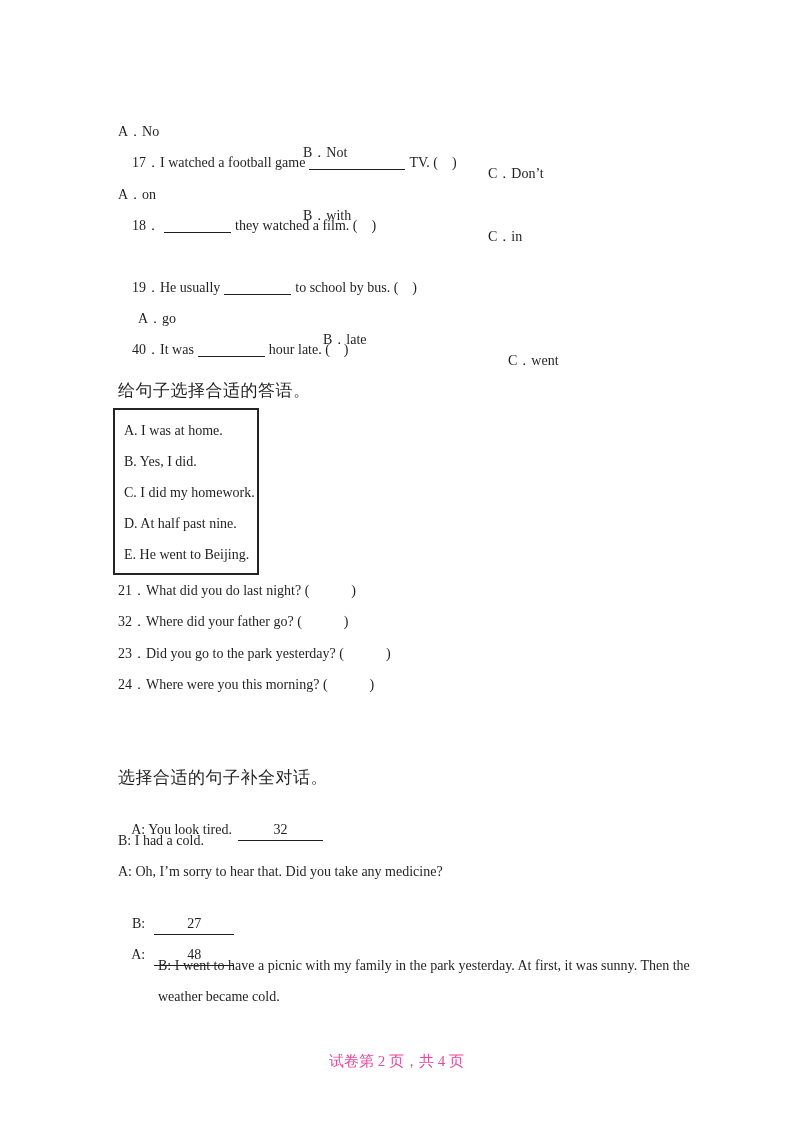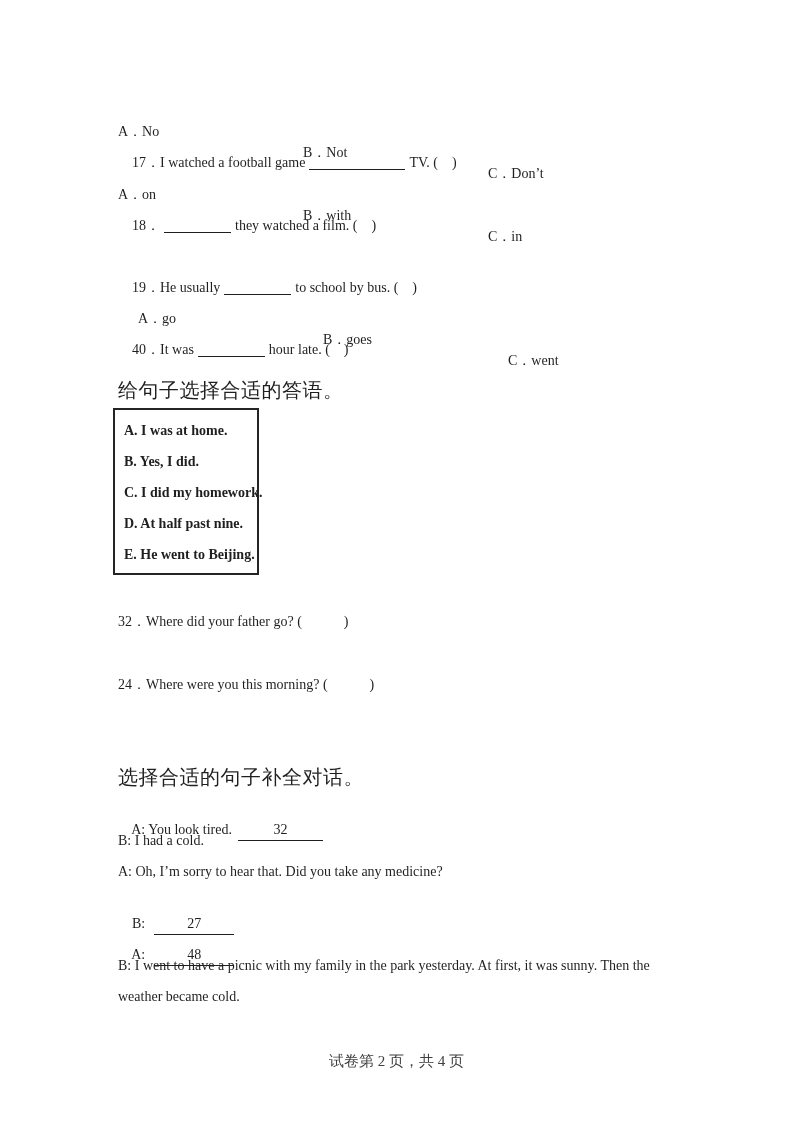--- a/index.html
+++ b/index.html
@@ -9,45 +9,45 @@
     overflow:hidden;
   }
   .line {
     position:absolute; left:118px; height:21px; line-height:21px;
     font-size:14px; white-space:pre;
   }
   .optrow span { position:absolute; white-space:pre; }
   .opt-a { left:0; }
   .opt-b { left:185px; }
   .opt-c { left:370px; }
-  .cn { font-size:20px; letter-spacing:0.5px; }
+  .cn { font-size:17px; letter-spacing:0.5px; }
   .blank {
     display:inline-block; border-bottom:1px solid #1f1f1f;
     height:13px; vertical-align:-3px; margin:0 4px;
   }
   .blank-lg { width:96px; }
   .blank-sm { width:67px; }
   .numblank {
     display:inline-block; width:85px; margin-left:6px;
     border-bottom:1px solid #1f1f1f; text-align:center;
   }
   .numblank.w80 { width:80px; margin-left:9px; }
   .answer-box {
     position:absolute; left:113px; top:408px; width:146px; height:167px;
-    box-sizing:border-box; border:2px solid #242424; padding:5px 0 0 9px;font-weight:bold;
+    box-sizing:border-box; border:2px solid #242424; padding:5px 0 0 9px;
   }
   .answer-box .item {
     height:31px; line-height:31px; font-size:14px; white-space:pre;
   }
   .para {
-    width:566px; height:auto; line-height:31.4px; white-space:normal;
+    width:566px; height:auto; line-height:31.4px; white-space:normal;margin-left:40px;
   }
   .footer {
     position:absolute; left:0; top:1052px; width:793px; height:21px;
-    text-align:center; font-size:15px; color:#404040; white-space:pre;
+    text-align:center; font-size:15px; color:#ec4899; white-space:pre;
   }
 </style>
 </head>
 <body>
 
 <div class="page">
 
   <div class="line optrow" style="top:100px; right:40px;">
     <span class="opt-a">A．No</span>
     <span class="opt-b">B．Not</span>
@@ -65,39 +65,41 @@
 
   <div class="line" style="top:194px;">
     <span>18．</span><span class="blank blank-sm"></span><span>they watched a film. (    )</span>
   </div>
 
   <div class="line" style="top:256px;">
     <span>19．He usually</span><span class="blank blank-sm"></span><span>to school by bus. (    )</span>
   </div>
   <div class="line optrow" style="top:287px; right:40px;margin-left:20px;">
     <span class="opt-a">A．go</span>
-    <span class="opt-b">B．goes</span>
+    <span class="opt-b">B．late</span>
     <span class="opt-c">C．went</span>
   </div>
 
   <div class="line" style="top:318px;">
     <span>40．It was</span><span class="blank blank-sm"></span><span>hour late. (    )</span>
   </div>
 
   <div class="line cn" style="top:380px;">给句子选择合适的答语。</div>
 
   <div class="answer-box">
     <div class="item">A. I was at home.</div>
     <div class="item">B. Yes, I did.</div>
     <div class="item">C. I did my homework.</div>
     <div class="item">D. At half past nine.</div>
     <div class="item">E. He went to Beijing.</div>
   </div>
 
+  <div class="line" style="top:580px;">21．What did you do last night? (            )</div>
   <div class="line" style="top:611px;">32．Where did your father go? (            )</div>
+  <div class="line" style="top:643px;">23．Did you go to the park yesterday? (            )</div>
   <div class="line" style="top:674px;">24．Where were you this morning? (            )</div>
 
   <div class="line cn" style="top:767px;">选择合适的句子补全对话。</div>
 
   <div class="line" style="top:798px;">
     <span>A: You look tired.</span><span class="numblank">32</span>
   </div>
   <div class="line" style="top:830px;">B: I had a cold.</div>
   <div class="line" style="top:861px;">A: Oh, I’m sorry to hear that. Did you take any medicine?</div>
   <div class="line" style="top:892px;">

